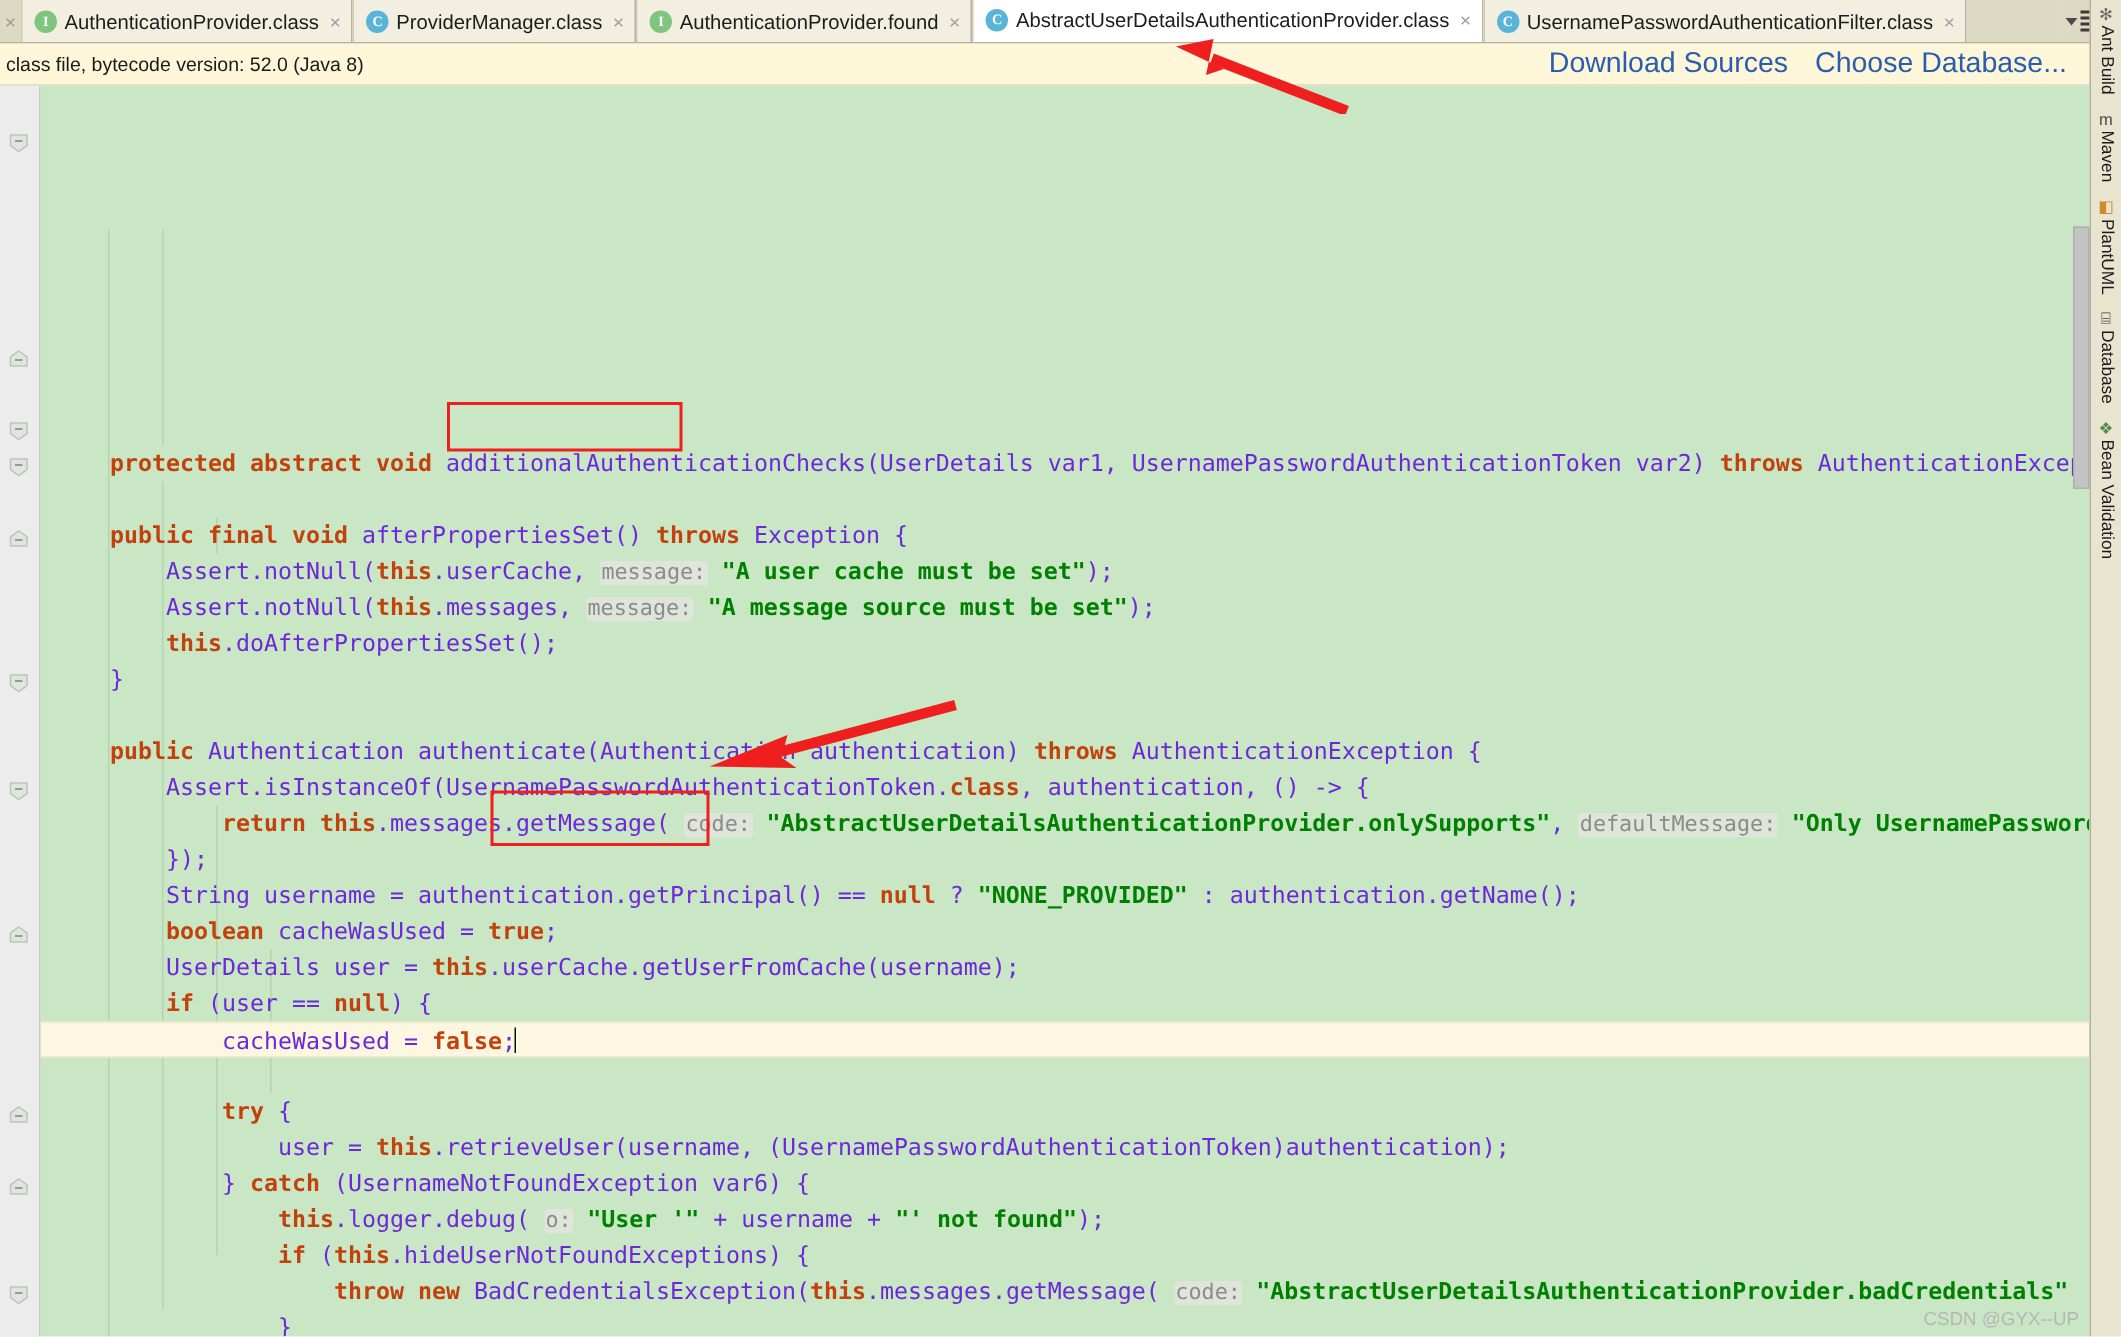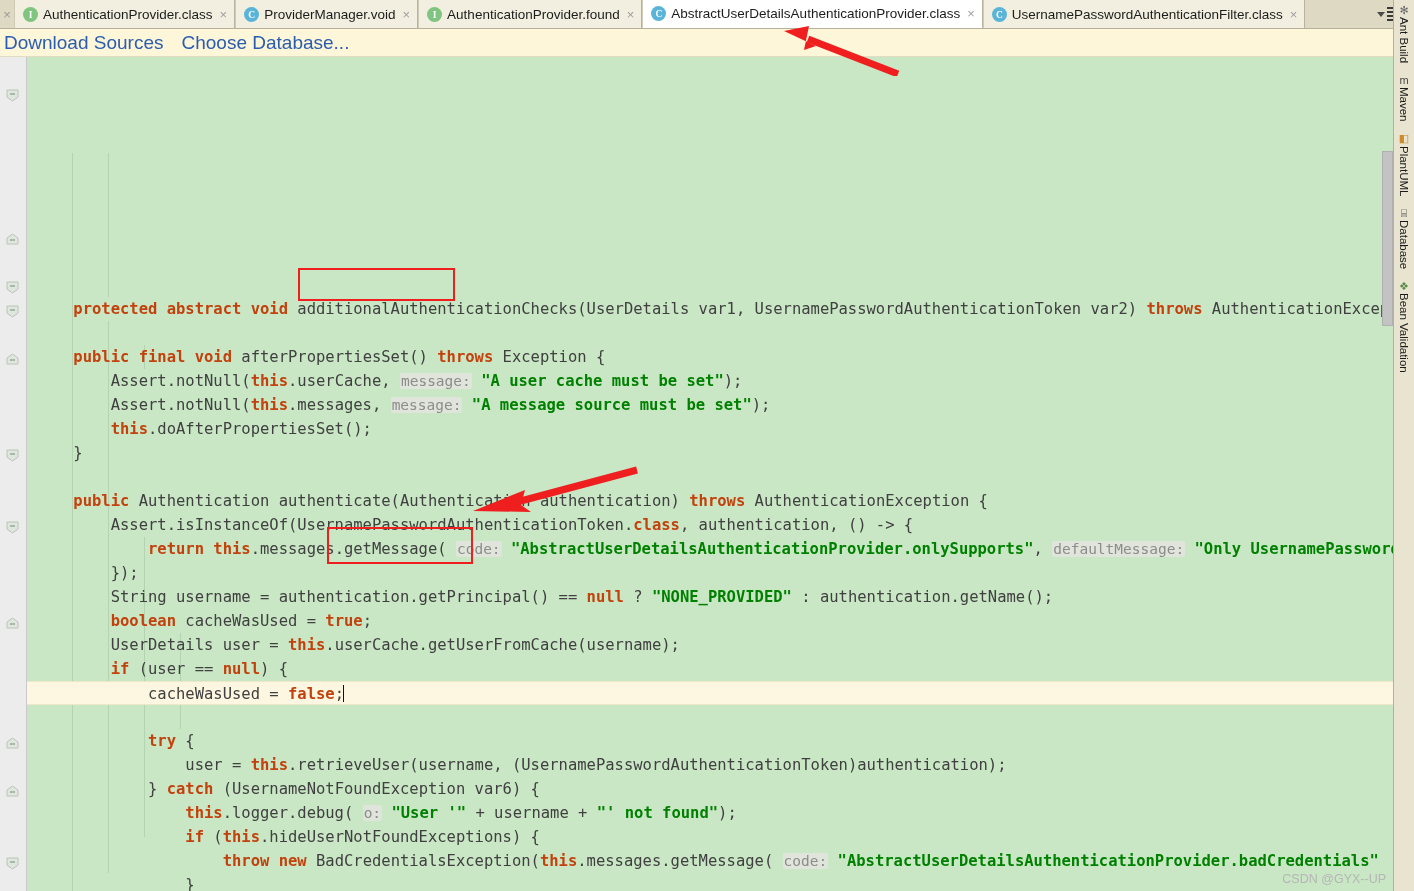--- a/index.html
+++ b/index.html
@@ -149,21 +149,21 @@
 
   
   .iguide {
     position: absolute; top: 0; width: 1px; height: 100%;
     background: #b4d3b0;
   }
 
   
   .kw   { color: #c2410c; font-weight: bold; }
   .str  { color: #008000; font-weight: bold; }
-  .plain{ color: #404040; }
+  .plain{ color: #6d28d9; }
   .hint {
     color: #8c8c8c;
     background: #dfe5da;
     border-radius: 2px;
     padding: 0 1px;
     font-size: 14.5px;
   }
   .caret {
     display: inline-block;
     width: 1px; height: 17px;
@@ -246,21 +246,21 @@
 <div class="tabbar">
   <div class="tab-edge-close">×</div>
   <div id="tabs-host" style="display:flex;align-items:stretch;flex:0 0 auto;">
       <div class="tab">
         <span class="tab-icon iface">I</span>
         <span class="tab-label">AuthenticationProvider.class</span>
         <span class="tab-close">×</span>
       </div>
       <div class="tab">
         <span class="tab-icon clazz">C</span>
-        <span class="tab-label">ProviderManager.void</span>
+        <span class="tab-label">ProviderManager.class</span>
         <span class="tab-close">×</span>
       </div>
       <div class="tab">
         <span class="tab-icon iface">I</span>
         <span class="tab-label">AuthenticationProvider.found</span>
         <span class="tab-close">×</span>
       </div>
       <div class="tab active">
         <span class="tab-icon clazz">C</span>
         <span class="tab-label">AbstractUserDetailsAuthenticationProvider.class</span>
@@ -279,20 +279,21 @@
         <i></i>
         <i></i>
         <i></i>
         <i></i>
       </span>
     <span class="tabcount">4</span>
   </div>
 </div>
 
 <div class="infobar">
+  <span class="infobar-text">class file, bytecode version: 52.0 (Java 8)</span>
   <span class="infobar-links">
     <a>Download Sources</a>
     <a>Choose Database...</a>
   </span>
 </div>
 
 <div class="editor">
   <div class="gutter">
 
     <div class="fold" style="top:32px">

